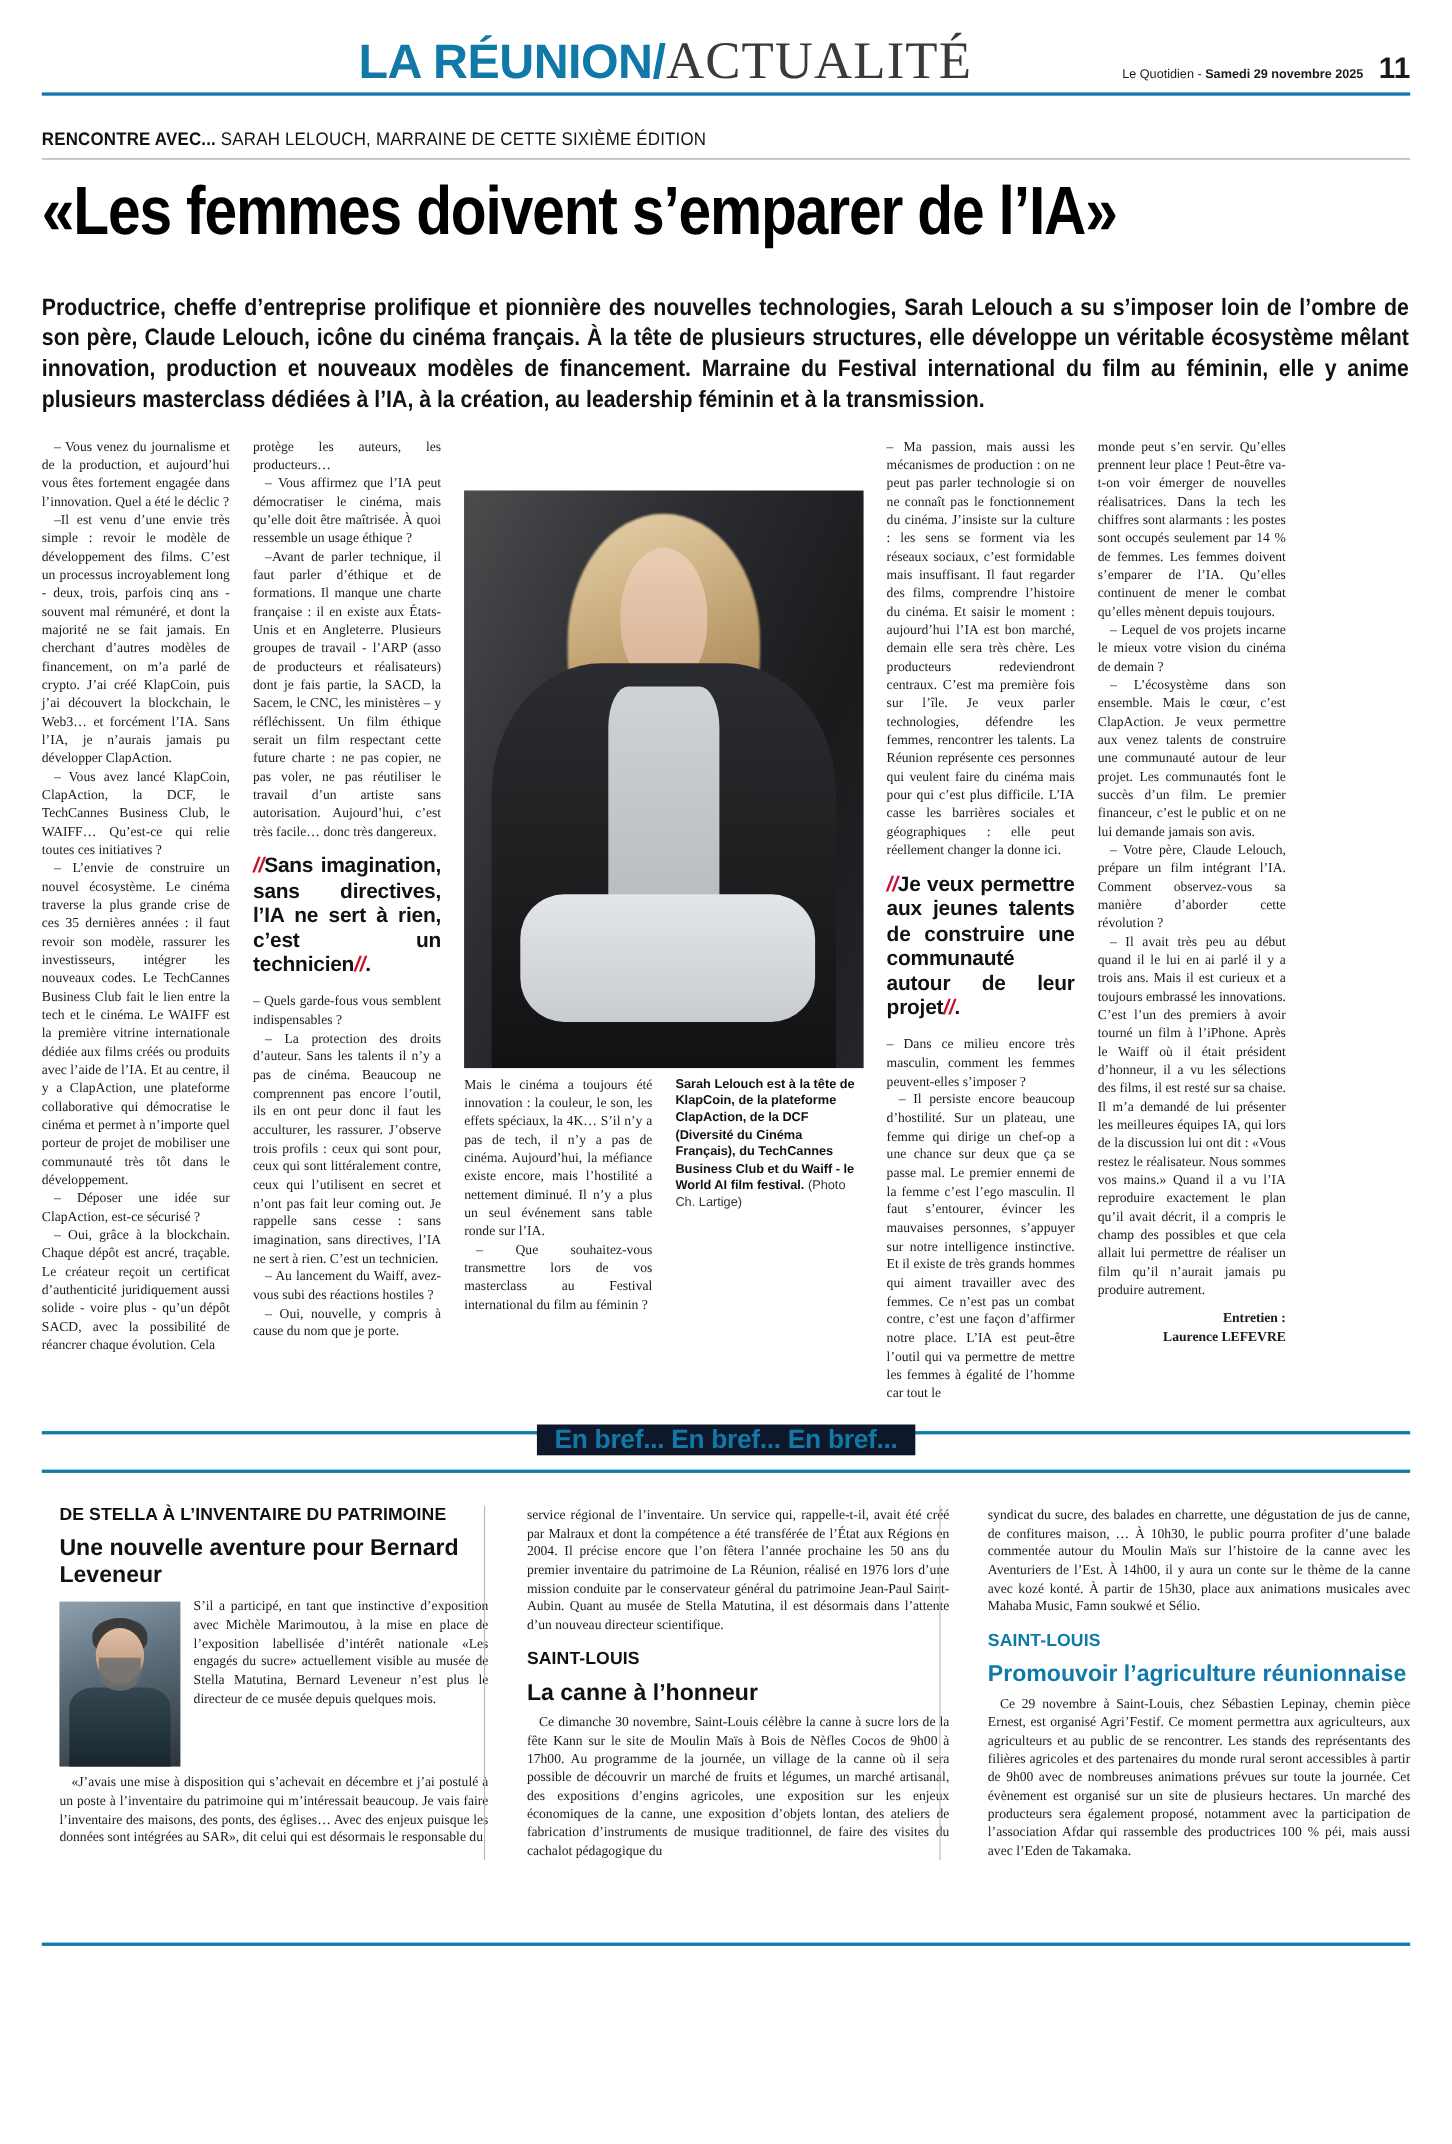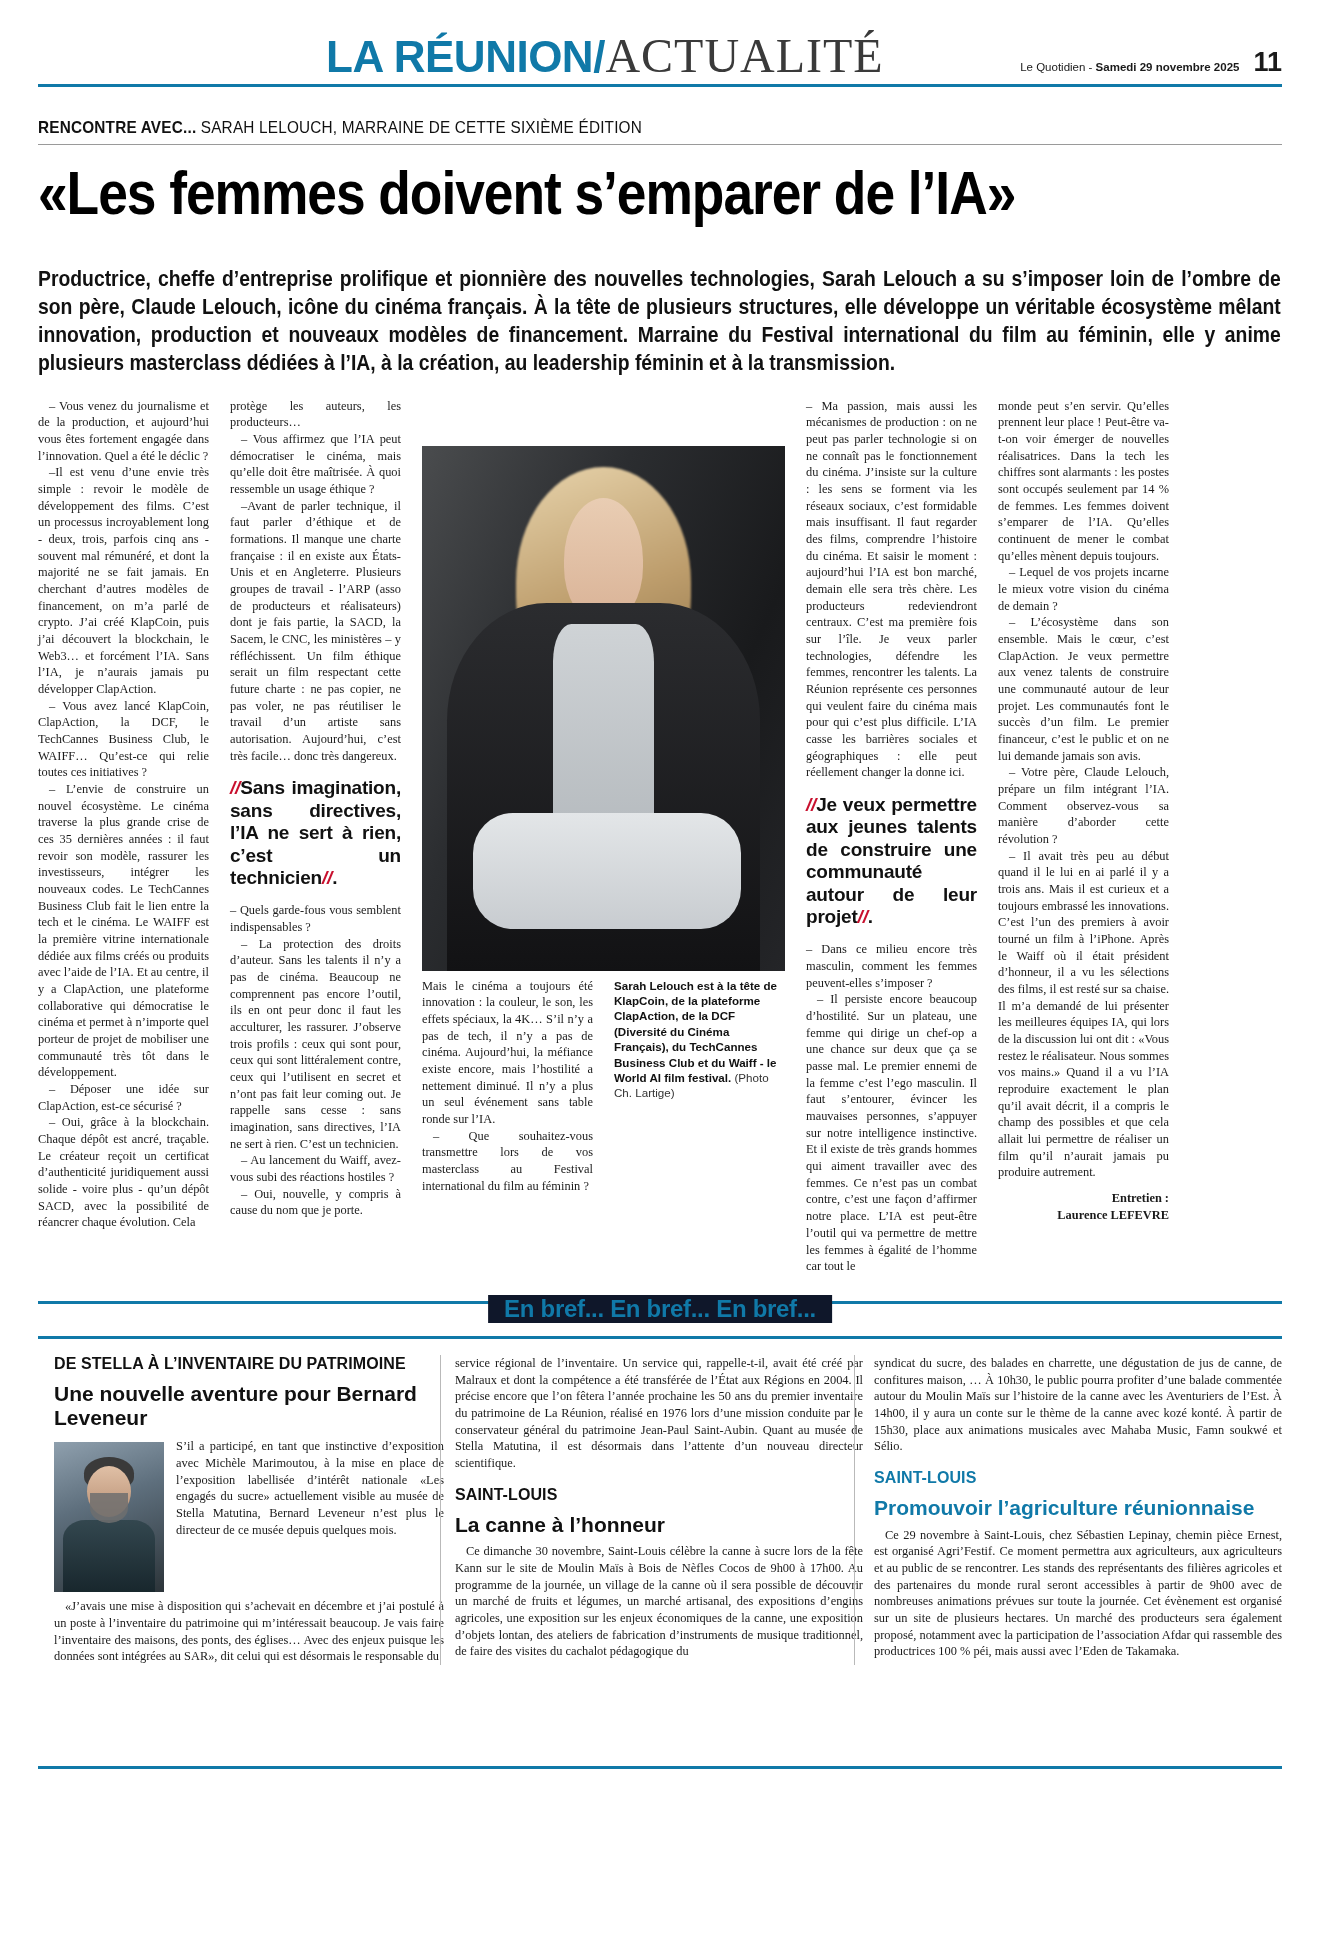--- a/index.html
+++ b/index.html
@@ -145,24 +145,24 @@
   .enbref-label {
     position:absolute; left:50%; transform:translateX(-50%); top:0px;
     background:#0f172a; padding:0 16px;
     font-family:"Liberation Sans Narrow","Liberation Sans", sans-serif;
     font-weight:bold; font-size:24px; color:#1079a8; letter-spacing:-0.3px;
     white-space:nowrap;
   }
 
   
   .brief-grid {
-    margin-top:14px;
+    margin-top:28px;
     display:grid;
     grid-template-columns:390px 1fr 1fr;
-    column-gap:11px;
+    column-gap:35px;
     position:relative;
     padding-left:16px;
   }
   .brief-grid::before, .brief-grid::after {
     content:""; position:absolute; top:0; bottom:0; width:1px; background:#b9b9b9;
   }
   .brief-grid::before { left:402px; }
   .brief-grid::after  { left:816px; }
 
   .sect-head {

